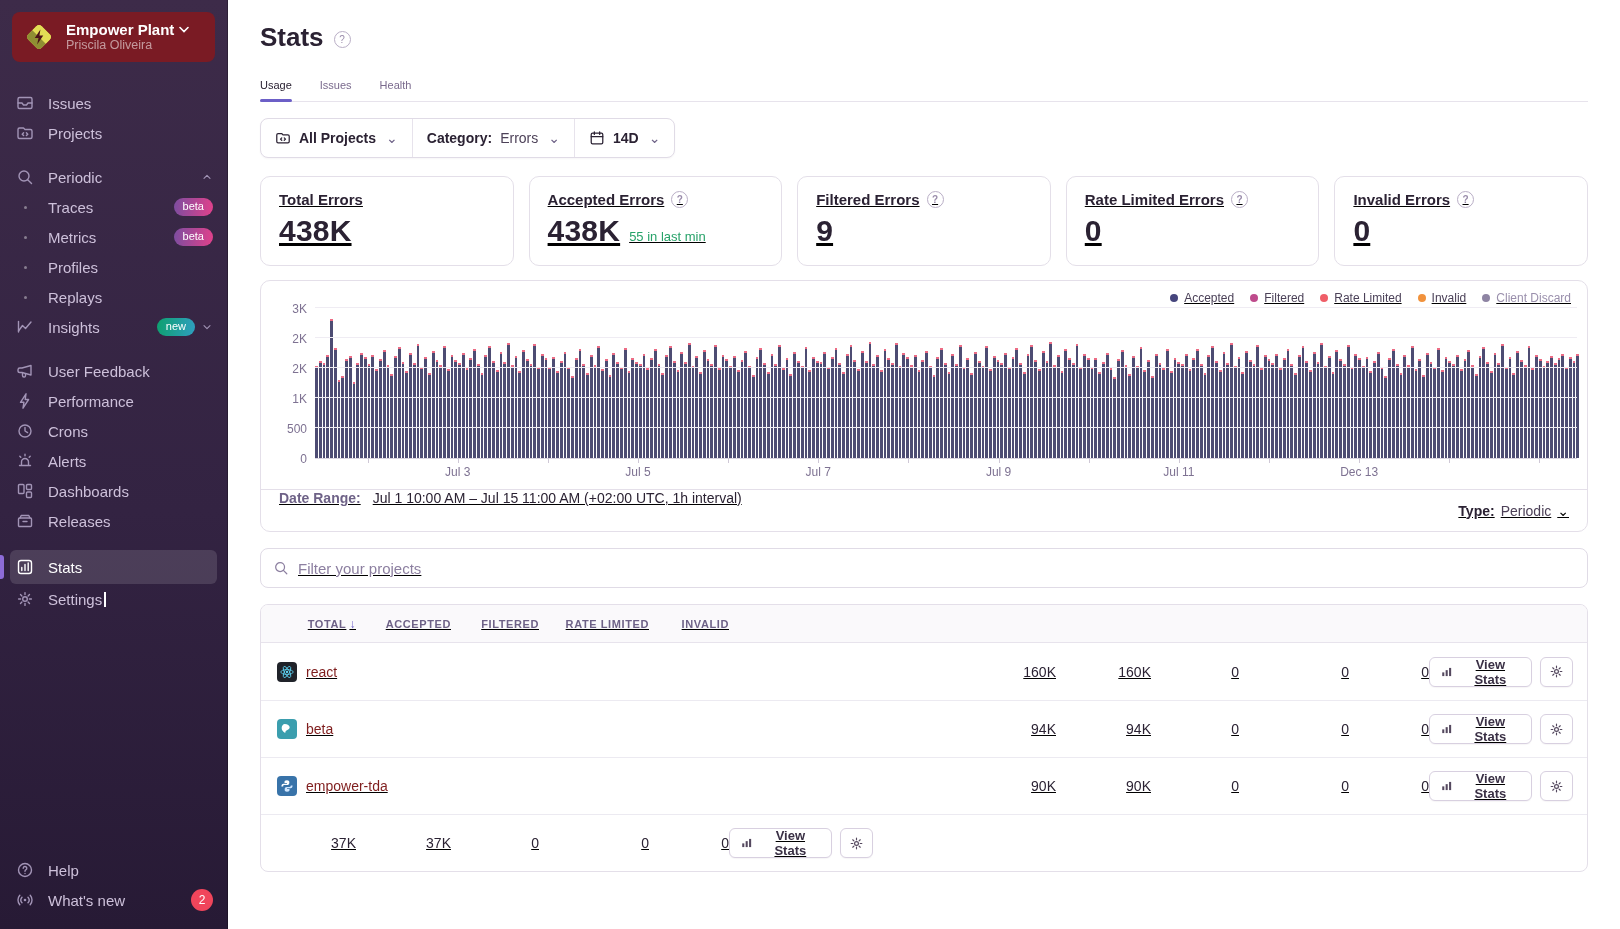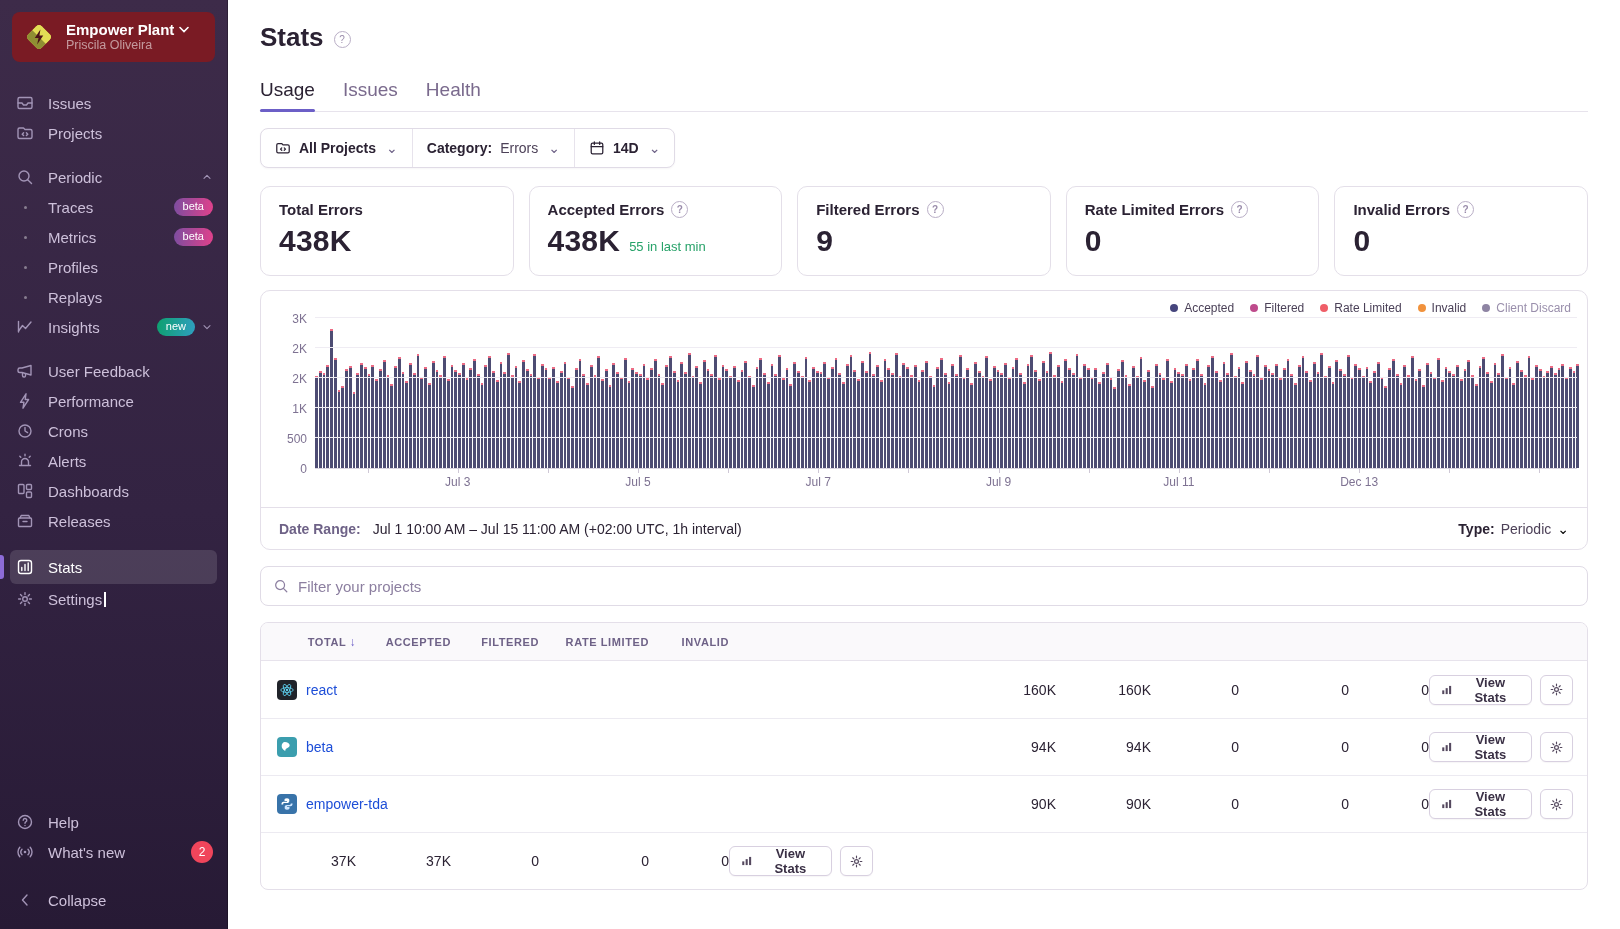--- a/index.html
+++ b/index.html
@@ -45,25 +45,25 @@
   .icn svg { width:100%; height:100%; display:block; fill:none; stroke:currentColor; stroke-width:1.4; stroke-linecap:round; stroke-linejoin:round; }
 
   
   .main { margin-left:228px; height:929px; background:#fff; }
   .page-head { padding:22px 32px 0; }
   .title-row { display:flex; align-items:center; gap:10px; }
   .page-title { font-size:26px; font-weight:bold; color:#2b2233; }
   .help-circ { width:17px; height:17px; border:1px solid #b9aec6; border-radius:50%; color:#9a8cab;
     font-size:10px; display:flex; align-items:center; justify-content:center; cursor:pointer; margin-top:3px;}
   .tabs { display:flex; gap:28px; margin-top:26px; border-bottom:1px solid #e7e3ec; padding:0; }
-  .tab { font-size:19px; color:#7a6a8d; padding-bottom:10px; cursor:pointer; position:relative; }
+  .tab { font-size:11px; color:#7a6a8d; padding-bottom:10px; cursor:pointer; position:relative; }
   .tab.active { color:#2b2233; }
   .tab.active:after { content:""; position:absolute; left:0; right:0; bottom:-1px; height:3px; background:#6C5FC7; border-radius:2px; }
 
-  .content { padding:16px 32px 0; }
+  .content { padding:16px 32px 0;text-decoration:underline; }
   .filter-bar { display:inline-flex; align-items:stretch; border:1px solid #e0dbe6; border-radius:8px; height:40px;
     box-shadow:0 1px 2px rgba(43,34,51,.04); background:#fff; }
   .fseg { display:flex; align-items:center; gap:8px; padding:0 14px; font-size:14px; color:#2b2233; cursor:pointer; }
   .fseg + .fseg { border-left:1px solid #e7e3ec; }
   .fseg .icn { width:16px; height:16px; color:#2b2233; }
   .fseg b { font-weight:bold; }
   .fseg .muted-val { color:#4d4158; }
   .fseg .dd { color:#6e6287; margin-left:2px; }
 
   .cards { display:flex; gap:15px; margin-top:18px; }
@@ -81,21 +81,21 @@
   .plot-wrap { display:flex; padding:4px 10px 0 14px; }
   .ylabels { width:40px; position:relative; }
   .ylabel { position:absolute; right:8px; font-size:12px; color:#7e7292; }
   .plot { position:relative; flex:1; height:150px; border-bottom:1px solid #d9d3e0; }
   .grid { position:absolute; left:0; right:0; height:1px; background:#efecf3; }
   #bars { position:absolute; left:0; right:0; bottom:0; top:0; display:flex; align-items:flex-end; gap:1px; }
   .bar { flex:1; background:#4d4c73; border-top:2px solid #ec6c85; min-width:1px; }
   .xtick { position:absolute; width:1px; height:5px; background:#cfc8d6; top:100%; }
   .xaxis { position:relative; height:26px; margin:0 10px 0 54px; }
   .xlabel { position:absolute; top:6px; transform:translateX(-50%); font-size:12px; color:#7e7292; white-space:nowrap; }
-  .chart-footer { border-top:1px solid #e4dfe9; height:42px; display:flex; align-items:center; padding:0 18px; margin-top:12px;}
+  .chart-footer { border-top:1px solid #e4dfe9; height:42px; display:flex; padding:0 18px; margin-top:4px;}
   .dr-label { font-size:14px; font-weight:bold; color:#6e6287; margin-right:12px; }
   .dr-value { font-size:14px; color:#2b2233; }
   .type-group { margin-left:auto; display:flex; align-items:center; gap:6px; font-size:14px; cursor:pointer; }
   .type-label { font-weight:bold; color:#2b2233; }
   .type-value { color:#4d4158; }
 
   .search-bar { margin-top:16px; height:40px; border:1px solid #e0dbe6; border-radius:8px; display:flex; align-items:center;
     padding:0 12px; gap:9px; background:#fff; }
   .search-bar .icn { width:16px; height:16px; color:#8c7fa0; }
   .search-bar input { border:none; outline:none; flex:1; font-size:15px; color:#2b2233; font-family:"Liberation Sans",sans-serif; }
@@ -106,21 +106,21 @@
     font-size:11px; font-weight:bold; letter-spacing:.6px; color:#6e6287; }
   .t-row { display:flex; align-items:center; height:57px; border-top:1px solid #eceaf1; font-size:14px; color:#2b2233; }
   .t-row:first-of-type { border-top:none; }
   .c-project { flex:1; padding-left:16px; display:flex; align-items:center; gap:9px; }
   .c-num { width:95px; text-align:right; }
   .c-num.w2{ width:95px; } .c-num.w3{ width:88px; } .c-num.w4{ width:110px; } .c-num.w5{ width:80px; }
   .c-actions { width:158px; display:flex; justify-content:flex-end; align-items:center; gap:8px; padding-right:14px; }
   .sort-arrow { color:#6C5FC7; font-weight:bold; margin-left:3px; font-size:12px;}
   .proj-icon { width:20px; height:20px; border-radius:4px; display:flex; align-items:center; justify-content:center; flex:0 0 auto;}
   .proj-icon svg { width:16px; height:16px; display:block; }
-  .proj-link { color:#1d4ed8; cursor:pointer; }
+  .proj-link { color:#7f1d1d; cursor:pointer; }
   .btn { display:inline-flex; align-items:center; gap:6px; border:1px solid #d8d0e0; border-radius:6px; background:#fff;
     height:30px; padding:0 10px; font-size:13px; font-weight:bold; color:#3a3045; cursor:pointer; box-shadow:0 1px 1px rgba(43,34,51,.04);}
   .btn .icn { width:14px; height:14px; color:#55495f; }
   .btn.icon-only { width:34px; justify-content:center; padding:0; }
   .btn.icon-only .icn { width:15px; height:15px; }
 </style>
 </head>
 <body>
 
 <nav class="sidebar">
@@ -312,28 +312,20 @@
       </div>
       <div class="nav-item">
         <span class="icn ">
           <svg viewBox="0 0 18 18">
             <circle cx="9" cy="9" r="1.3" fill="currentColor" stroke="none"></circle>
             <path d="M6 11.8a4.2 4.2 0 0 1 0-5.6M12 6.2a4.2 4.2 0 0 1 0 5.6M3.8 13.7a7 7 0 0 1 0-9.4M14.2 4.3a7 7 0 0 1 0 9.4"></path>
           </svg>
         </span>
         <span class="lbl">What's new</span>
         <span class="count-badge">2</span>
-      </div>
-      <div class="nav-item collapse-row">
-        <span class="icn ">
-          <svg viewBox="0 0 18 18">
-            <path d="M11 4L6.5 9 11 14"></path>
-          </svg>
-        </span>
-        <span class="lbl">Collapse</span>
       </div>
     </div>
 </nav>
 
 <main class="main">
   <div class="page-head">
     <div class="title-row">
       <h1 class="page-title">Stats</h1>
       <span class="help-circ">?</span>
     </div>

